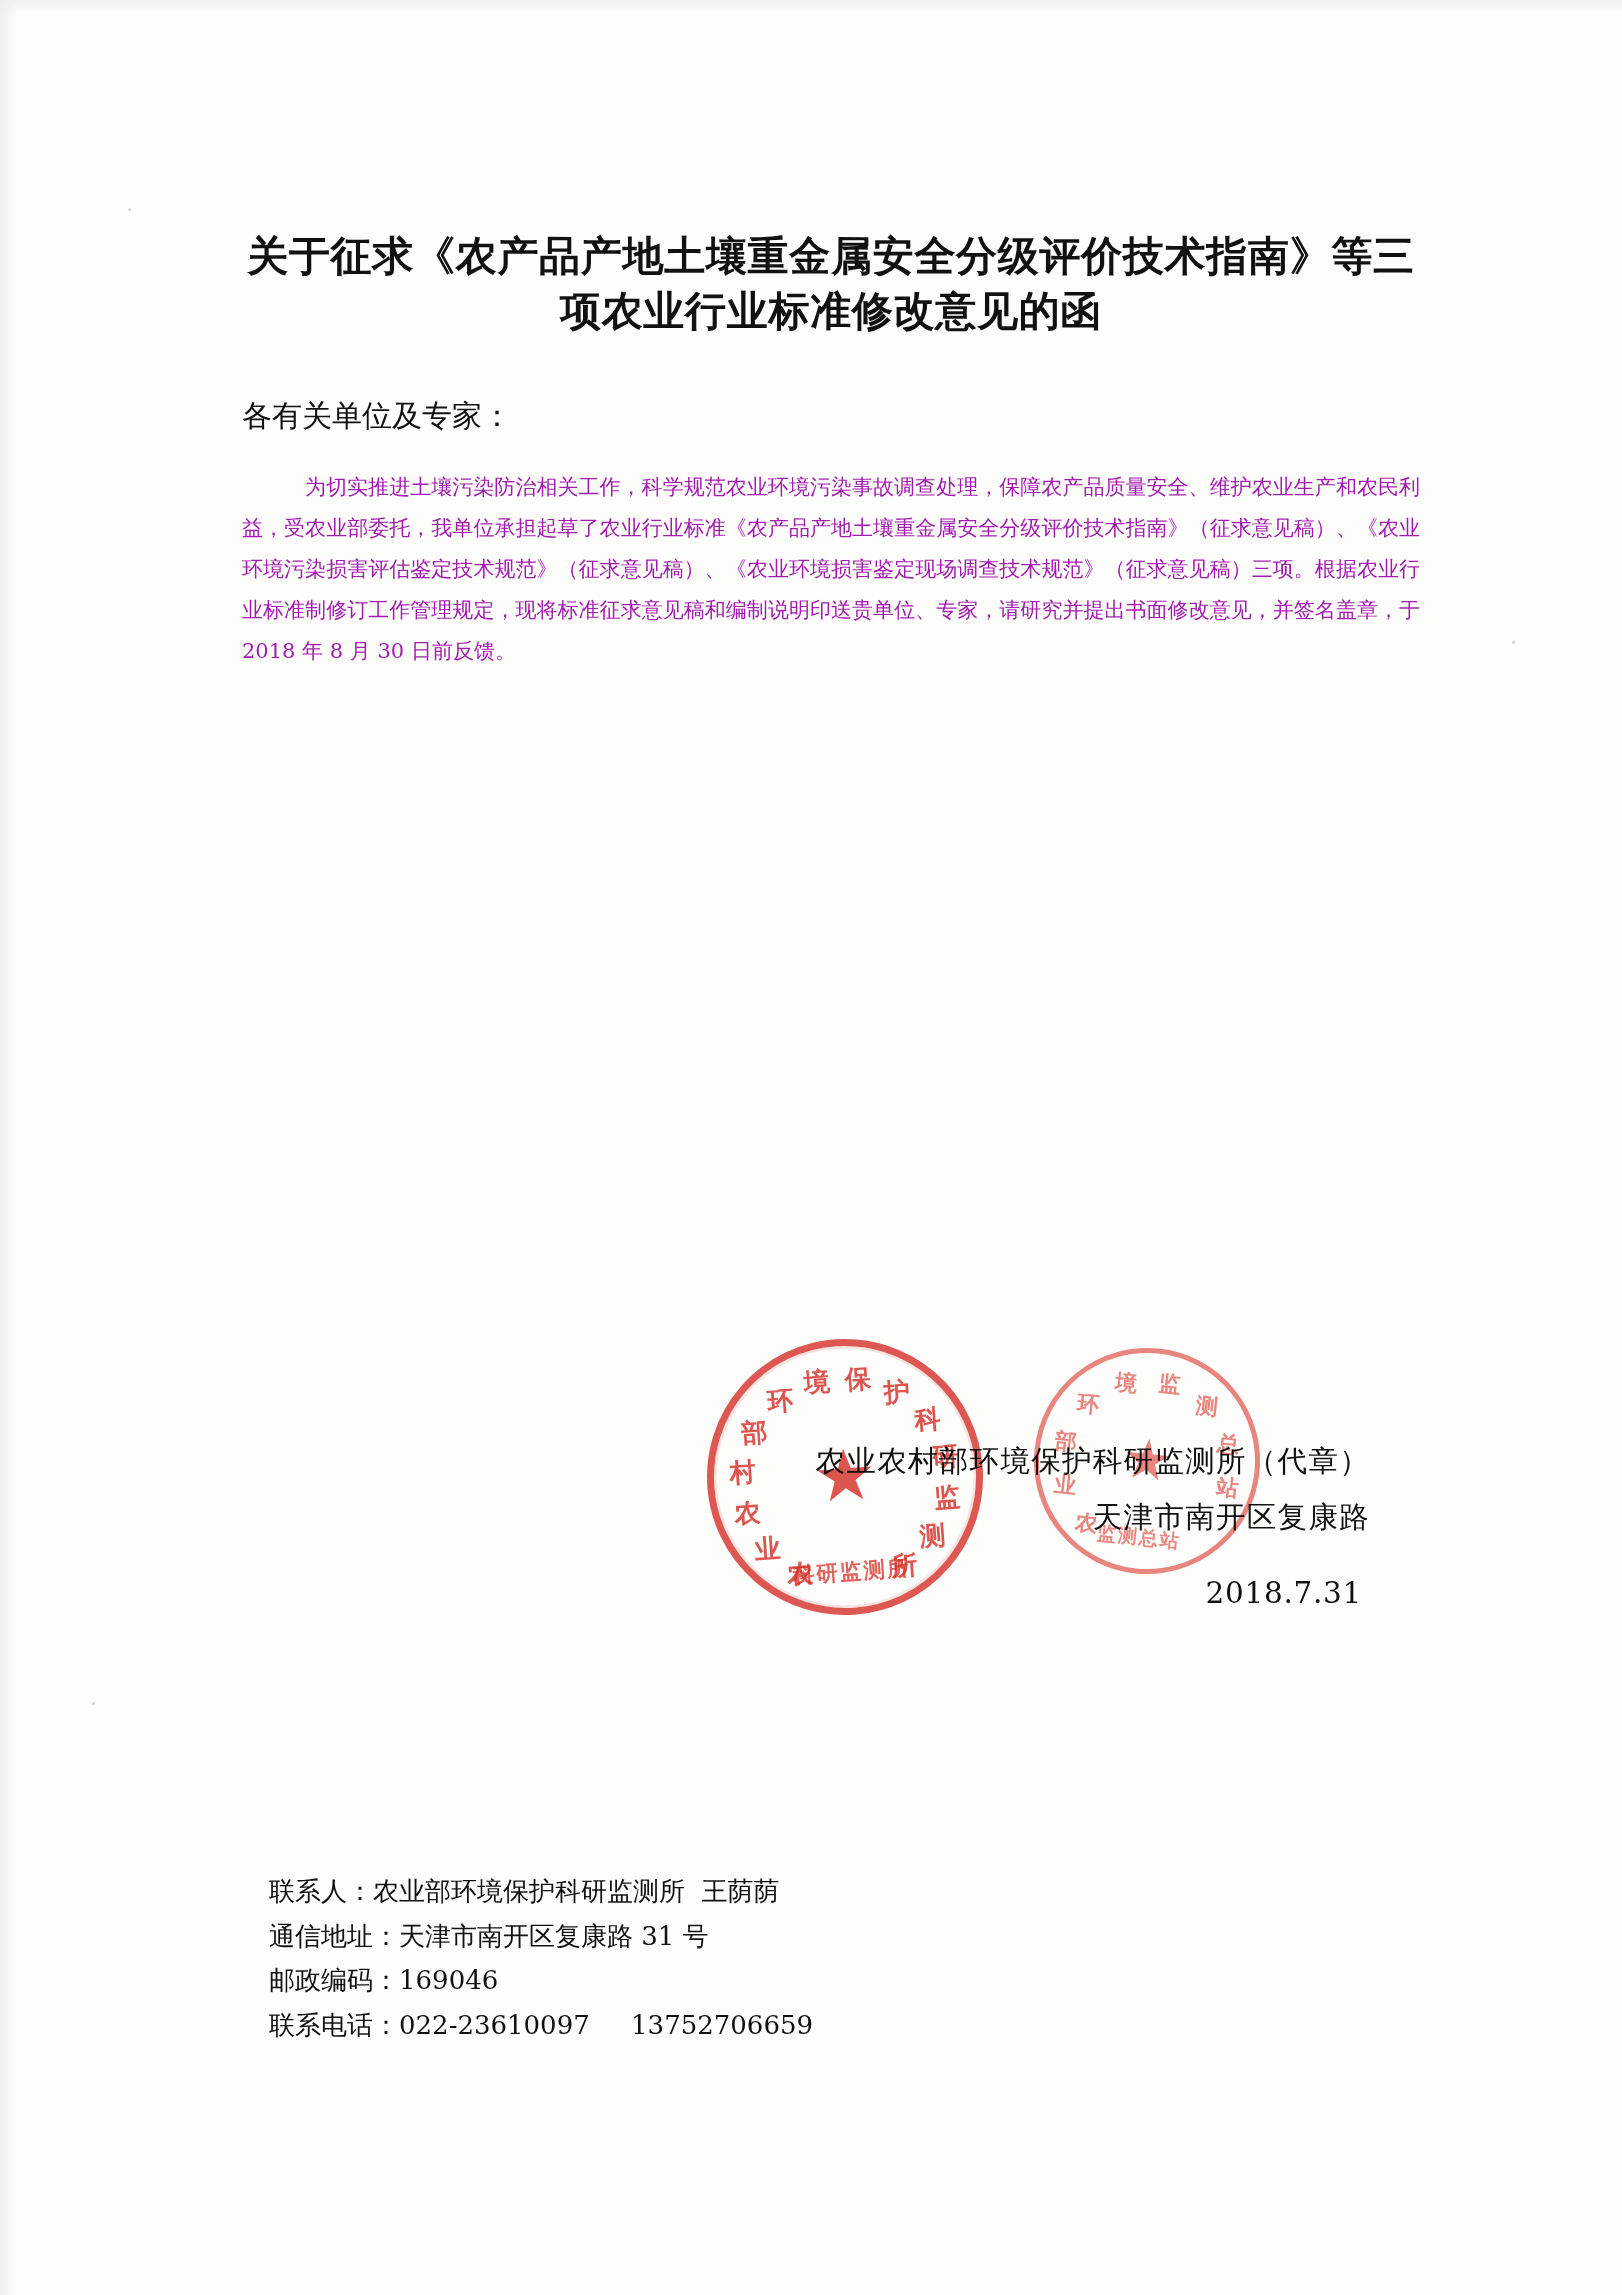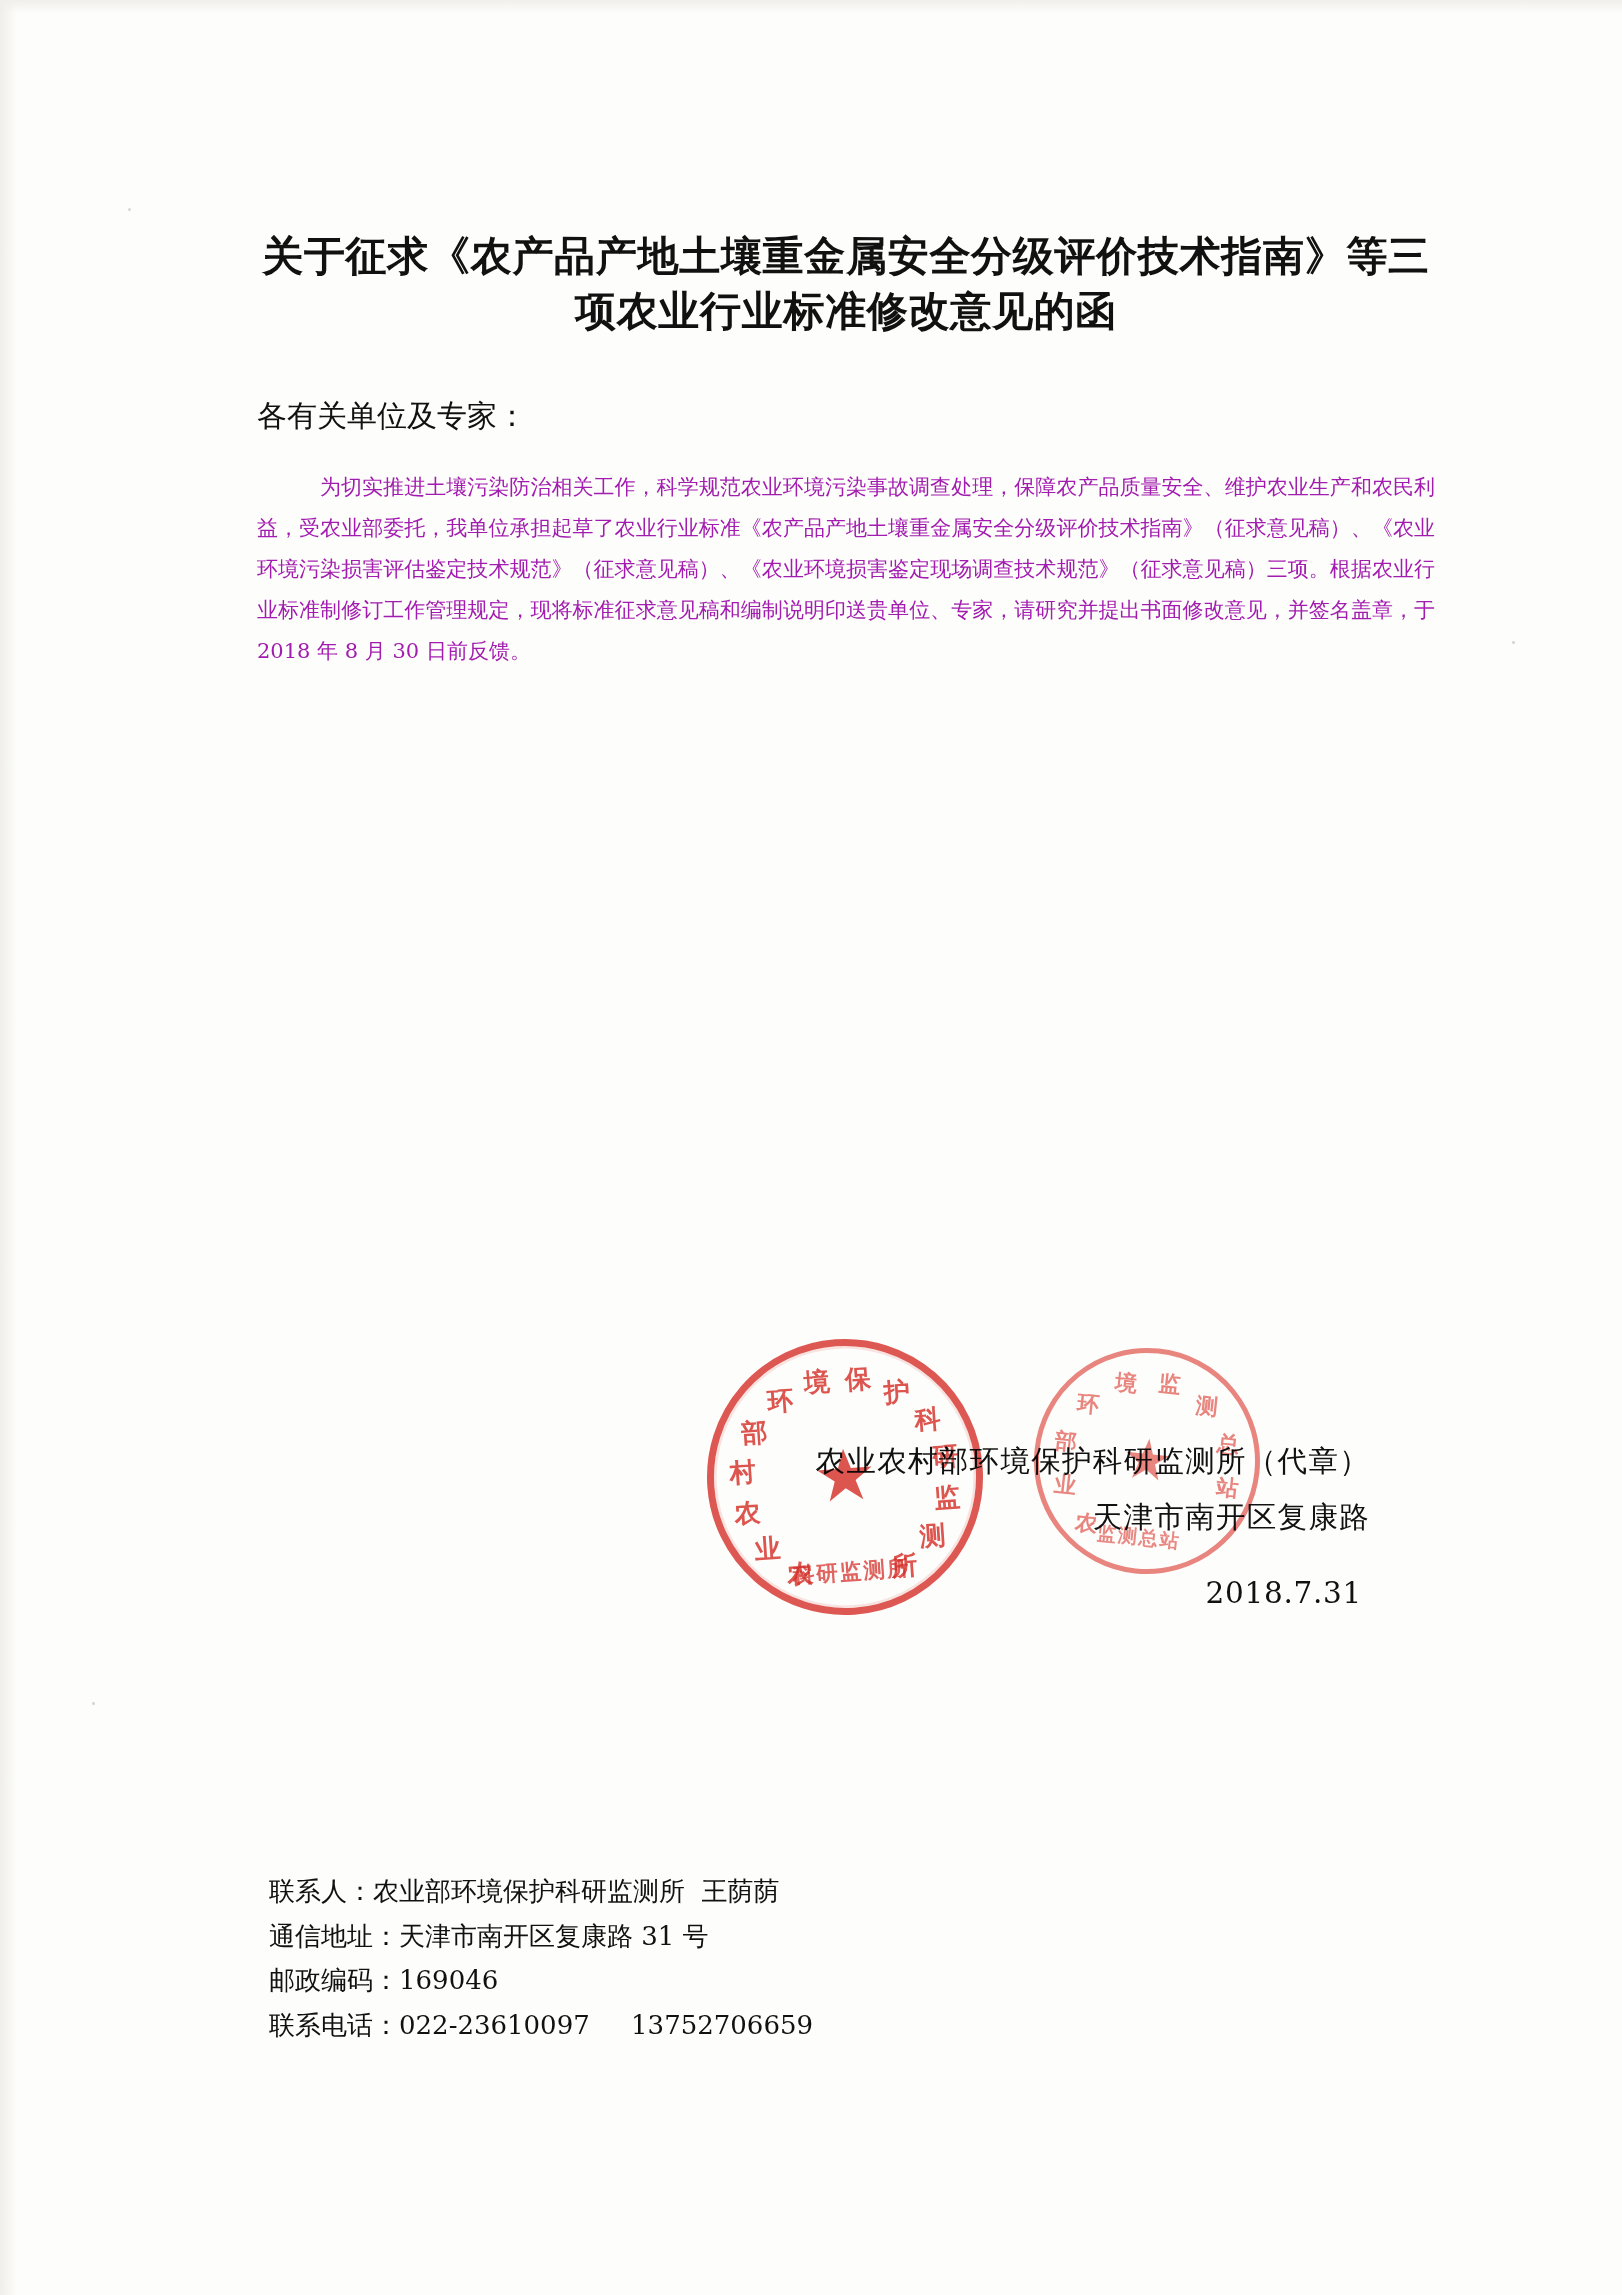--- a/index.html
+++ b/index.html
@@ -37,21 +37,21 @@
   }
   .speck {
     position: absolute;
     background: #b9b6ae;
     border-radius: 50%;
     opacity: .55;
   }
 
   .content {
     position: absolute;
-    left: 257px;
+    left: 242px;
     top: 229px;
     width: 1178px;
   }
 
   .doc-title {
     font-family: "DejaVu Serif", "Liberation Serif", serif;
     font-weight: bold;
     font-size: 41px;
     line-height: 1.35;
     text-align: center;

